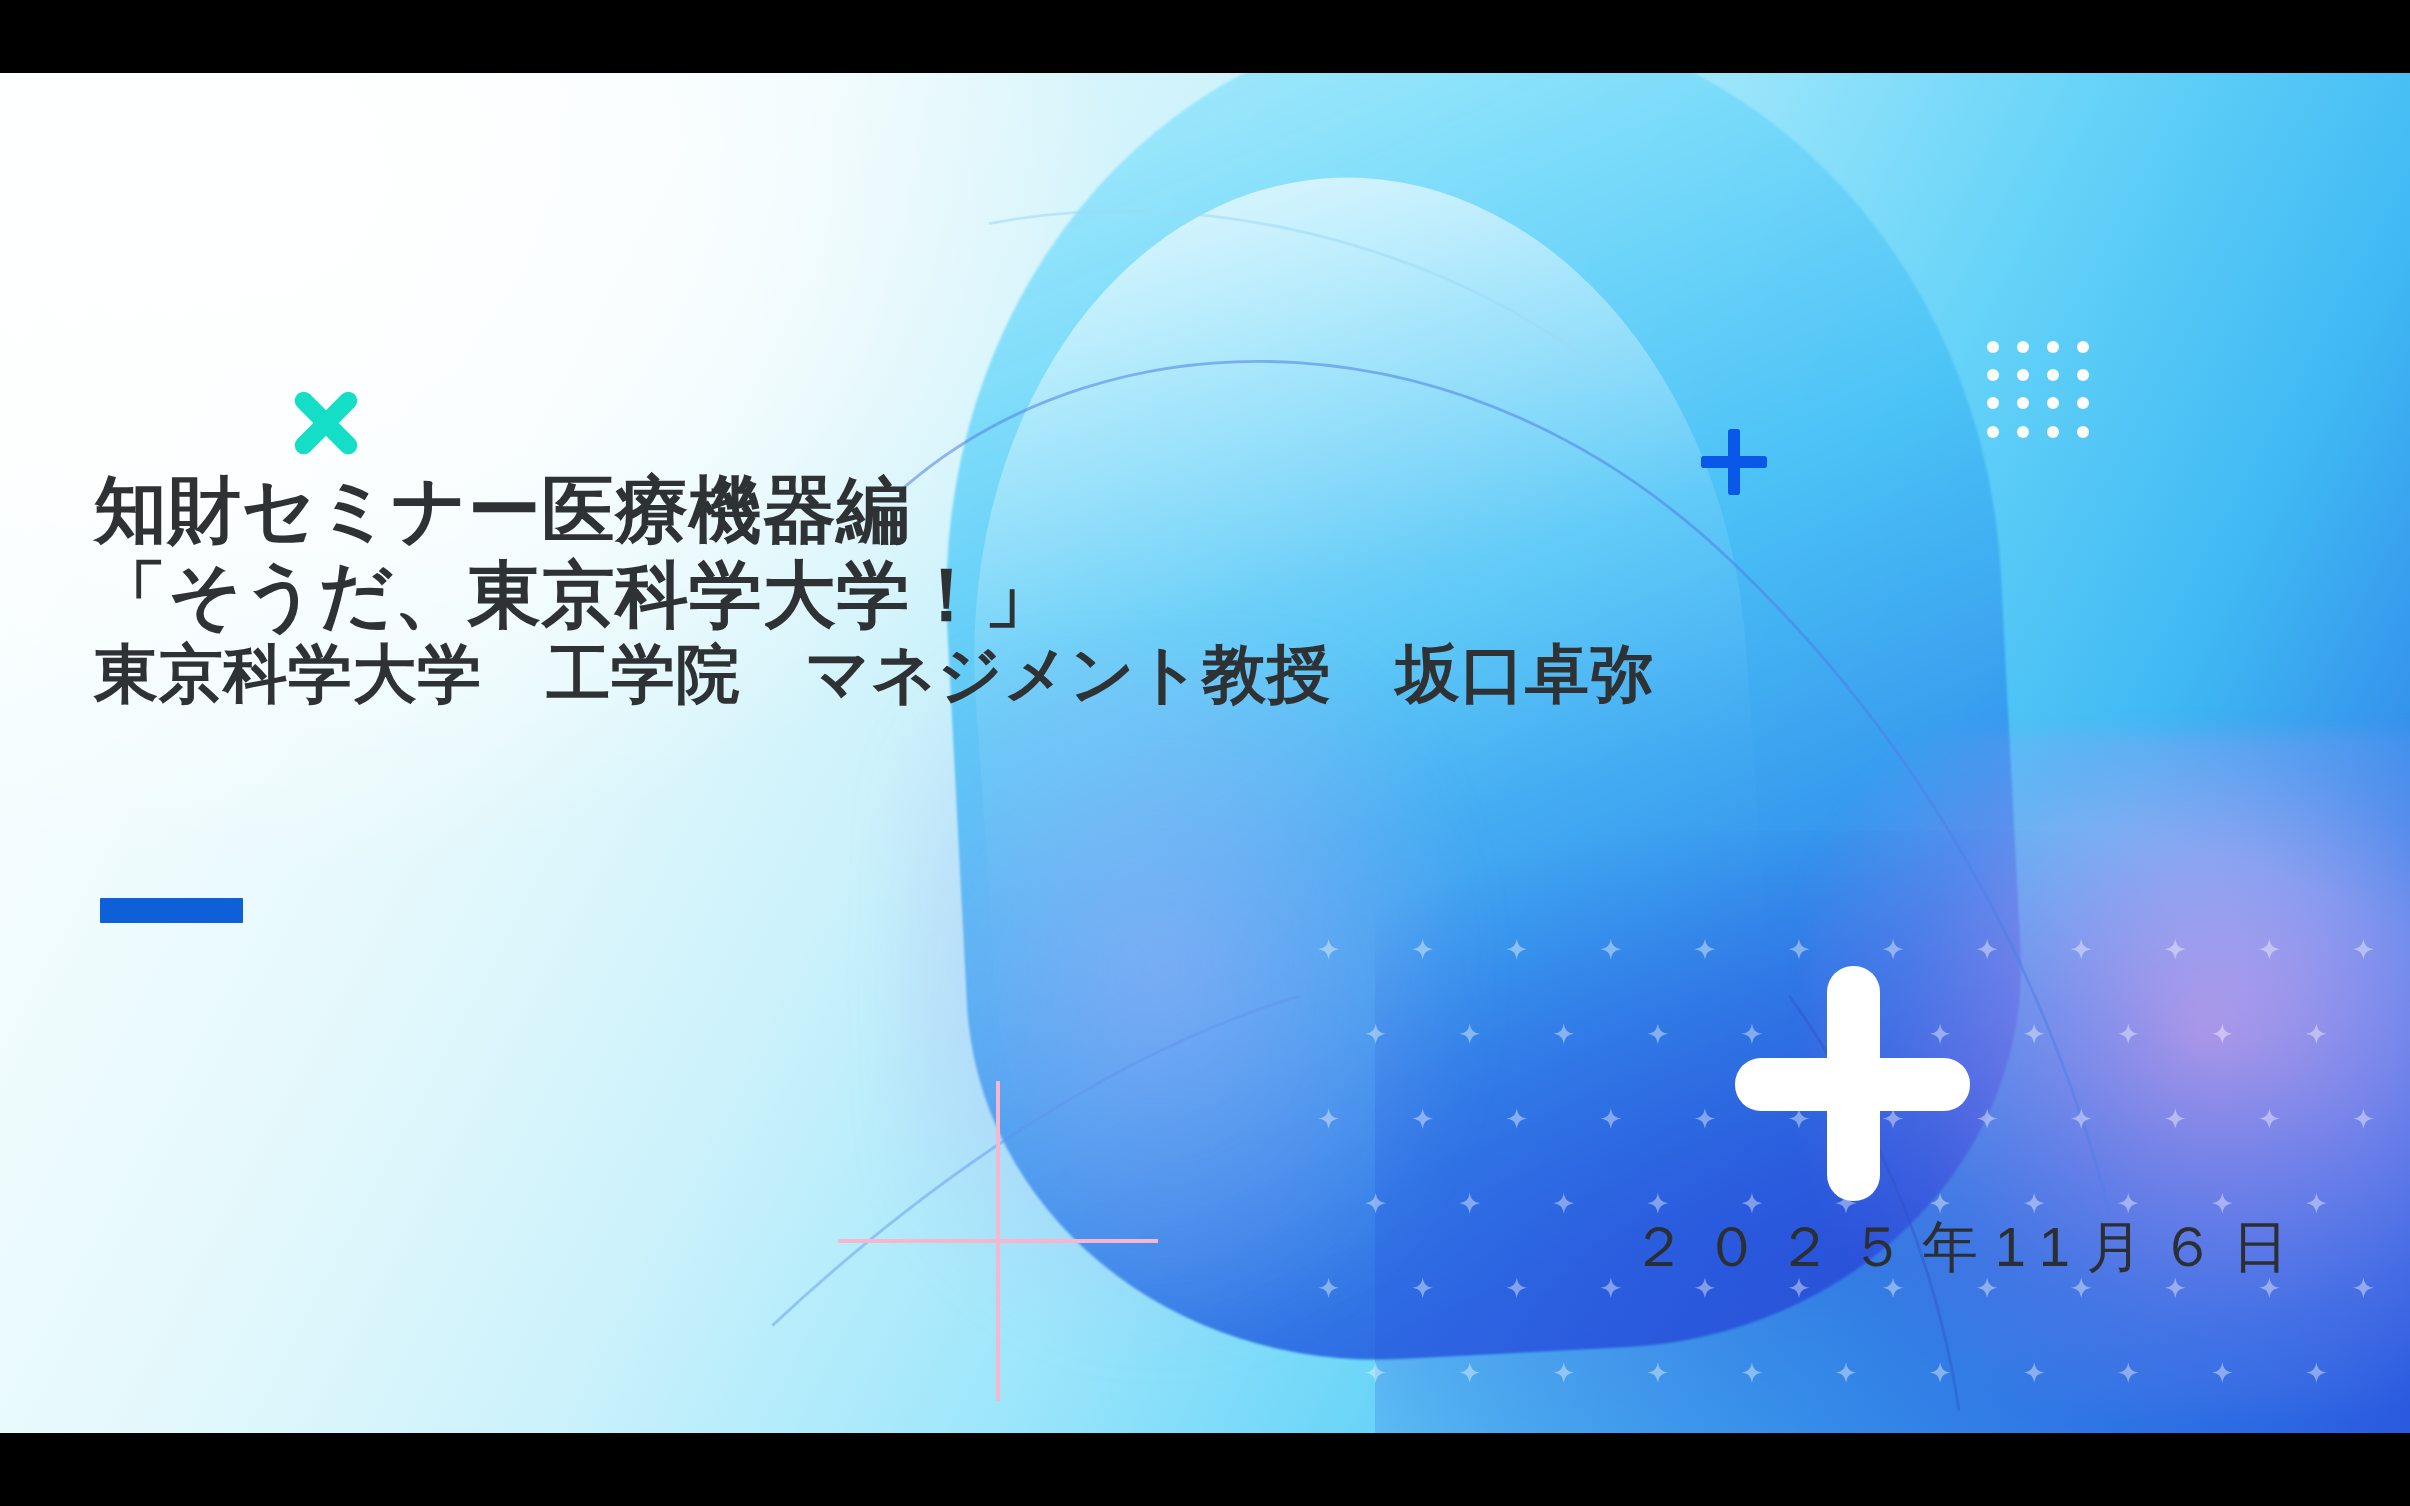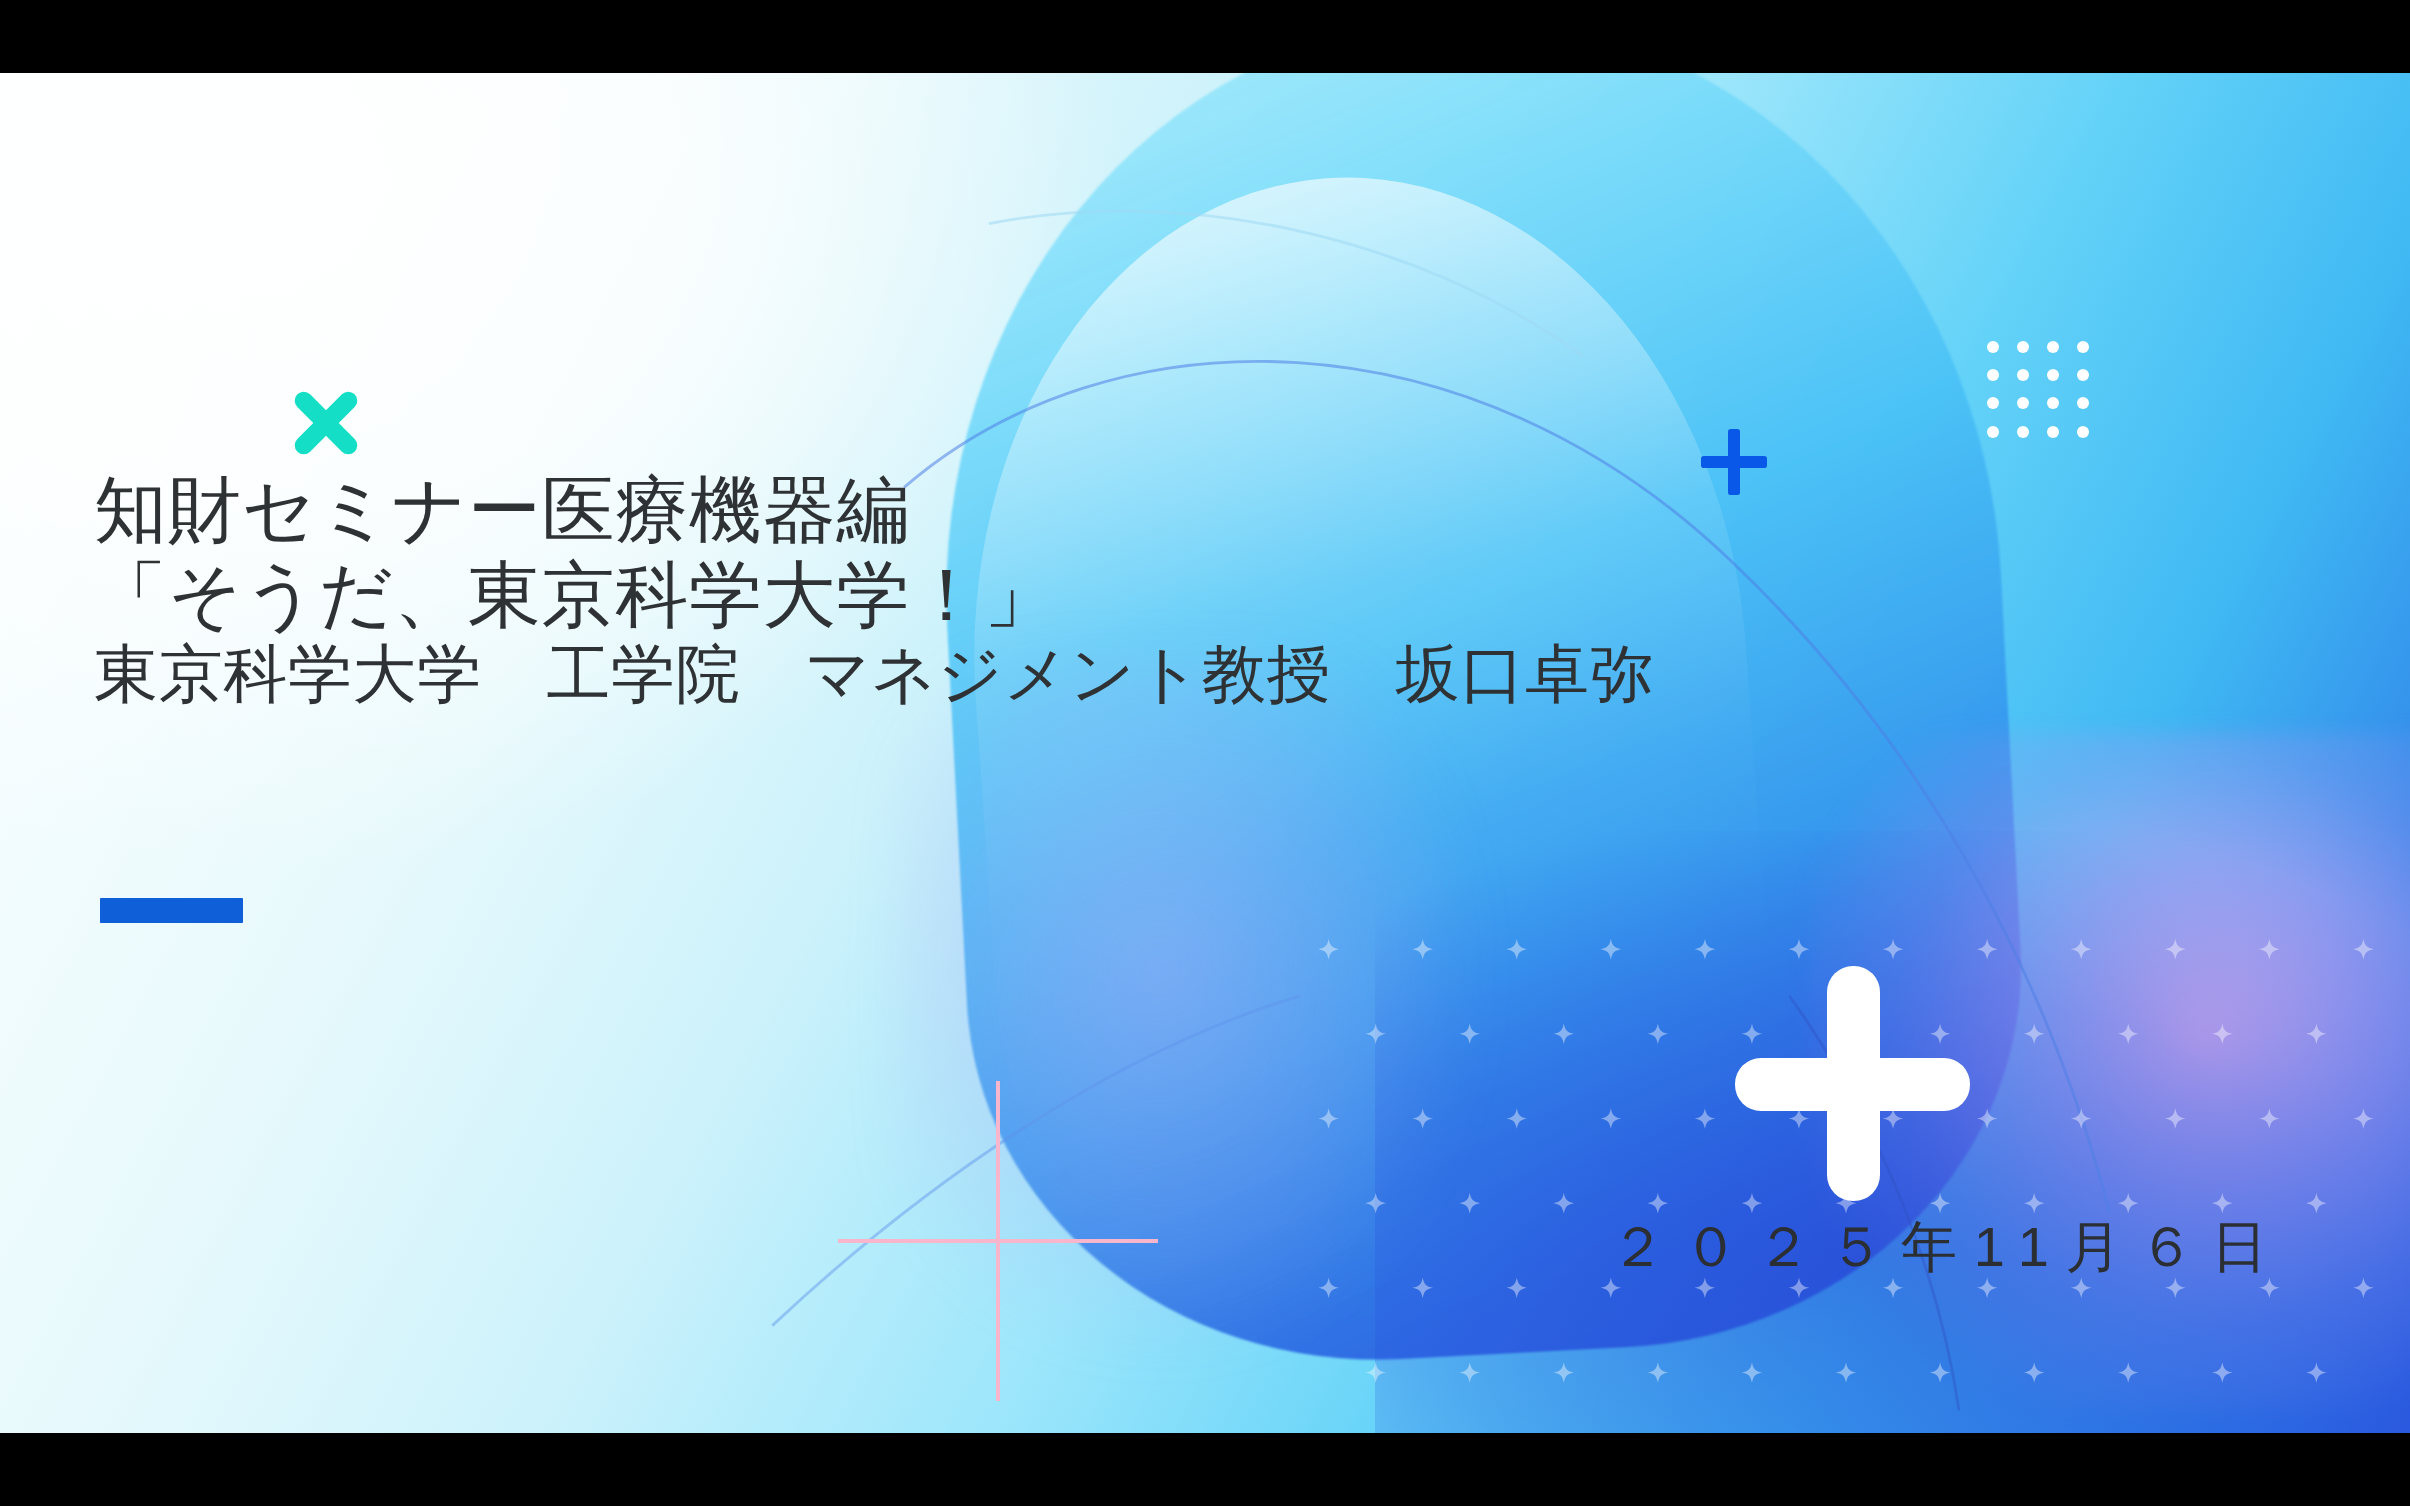--- a/index.html
+++ b/index.html
@@ -95,32 +95,32 @@
   .crosshair span{position:absolute;background:#f7b6cb;}
   .crosshair span.v{left:50%;top:0;width:4.7px;height:320px;margin-left:-2.4px;}
   .crosshair span.h{top:50%;left:0;height:4.7px;width:320px;margin-top:-2.4px;}
 
   
   .title-block{
     position:absolute;left:94px;top:395px;z-index:20;
     color:#2e3133;
   }
   .title-line{
-    font-size:73px;line-height:1.16;font-weight:400;letter-spacing:.01em;
+    font-size:73px;line-height:1.16;font-weight:700;letter-spacing:.01em;
     white-space:pre;color:#2f3234;
   }
   .title-line.l3{font-size:64px;}
 
   .cursor-bar{
     position:absolute;left:100px;top:825px;width:143px;height:24.5px;
     background:#0f5fd8;z-index:25;border-radius:0.9px;
   }
 
   .date-block{
-    position:absolute;right:127px;top:1137px;z-index:20;text-align:right;
+    position:absolute;right:106px;top:1137px;z-index:20;text-align:right;
     color:#2b2f33;
   }
   .date-line{
     font-size:56px;line-height:1.32;letter-spacing:.30em;white-space:pre;font-weight:400;
   }
 </style>
 </head>
 <body>
 
 <div id="screen">

